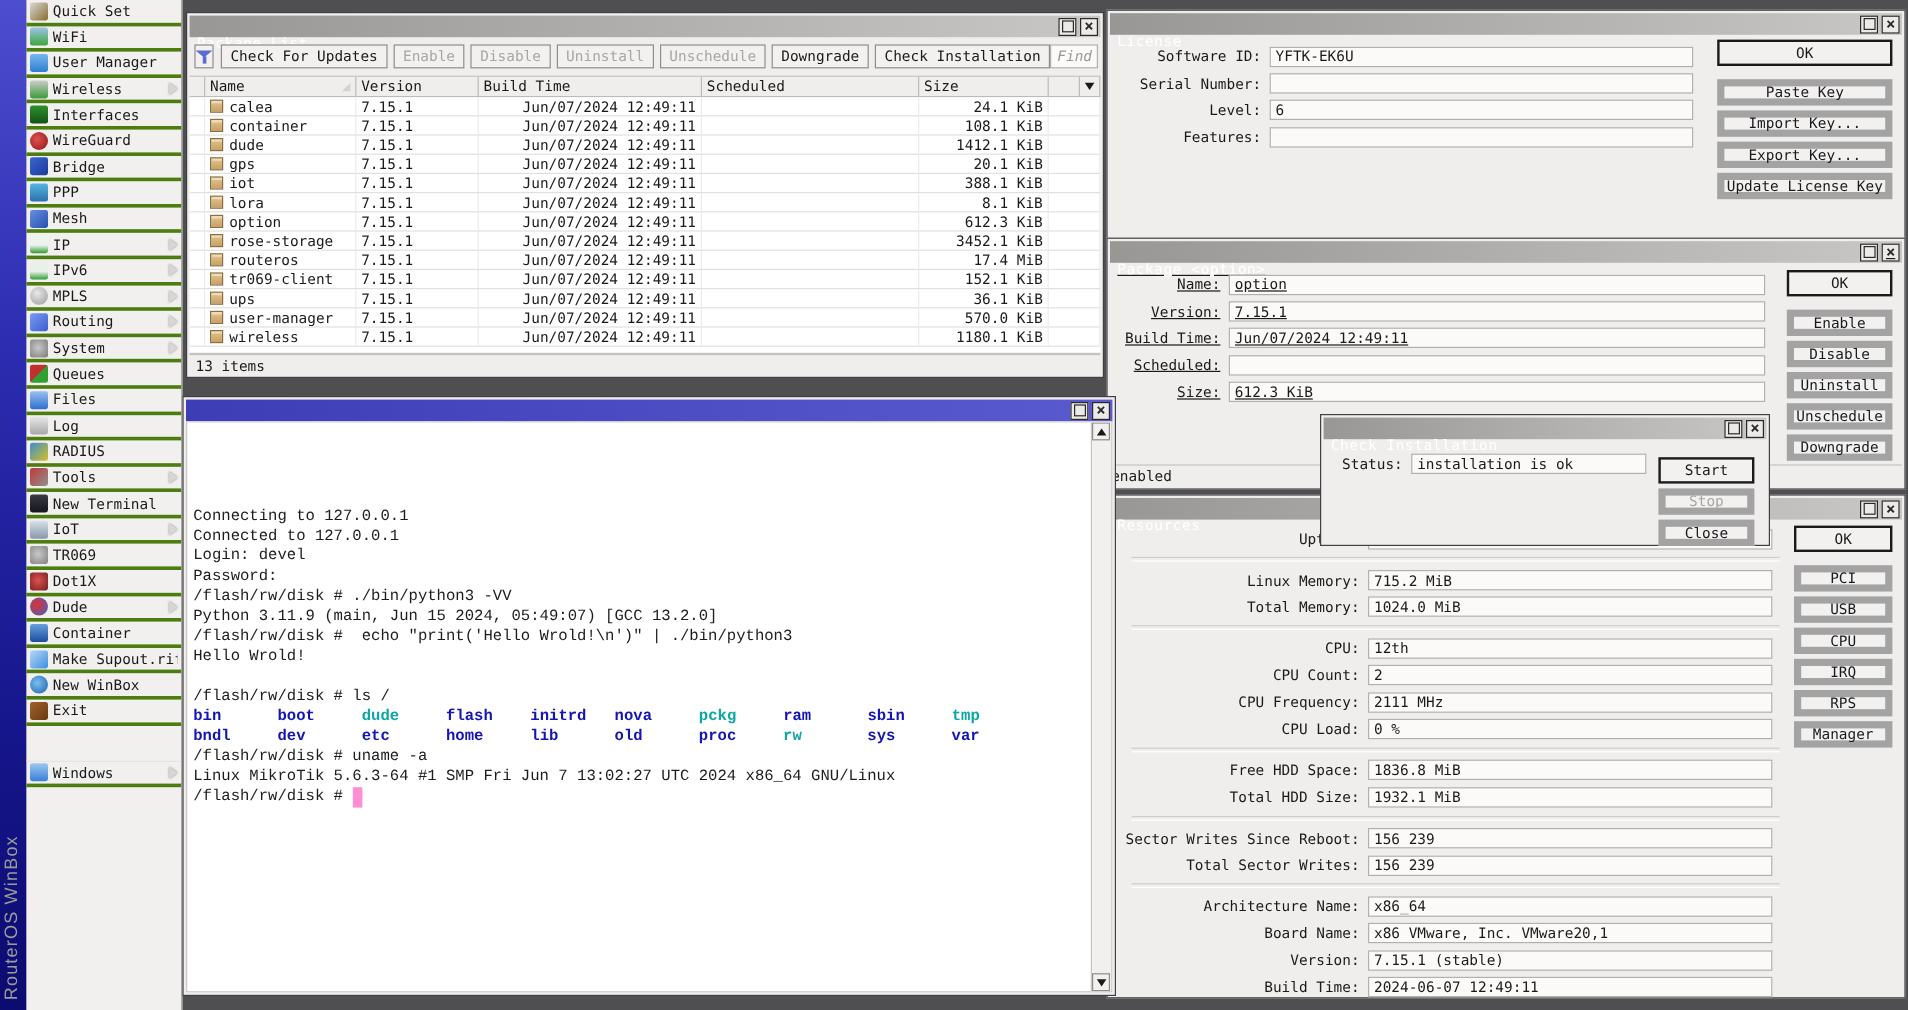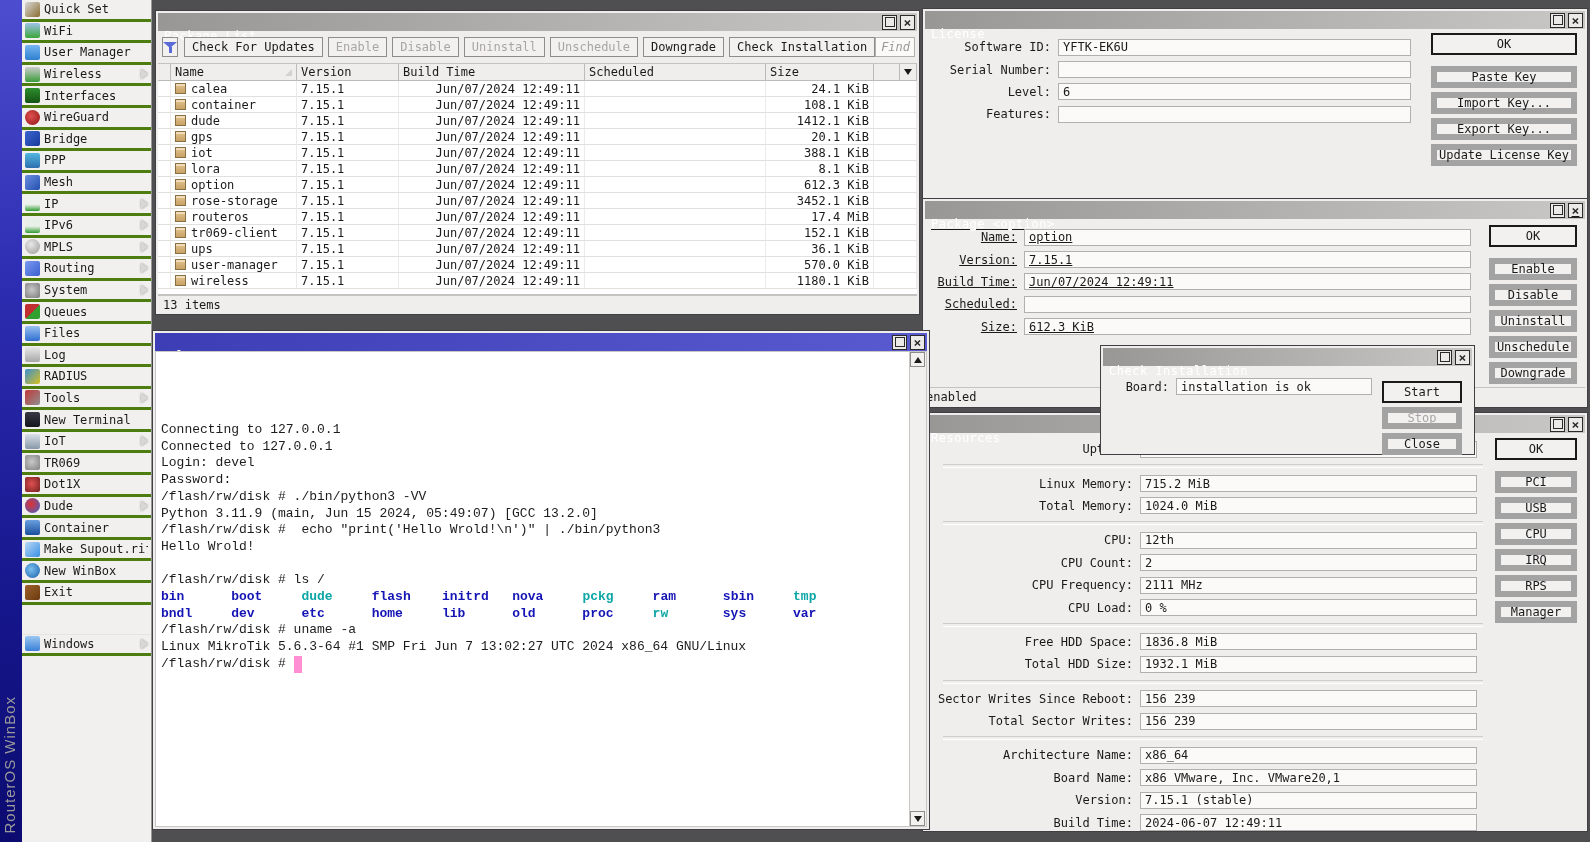--- a/index.html
+++ b/index.html
@@ -705,21 +705,21 @@
   <div class="window chk" data-name="check-installation-window">
     <div class="titlebar" data-name="check-installation-titlebar">
       <span class="tb-title" data-name="window-title">Check Installation</span>
       <span class="tb-btn" data-name="maximize-button">
           <span class="sq" data-name="maximize-icon"></span>
         </span>
       <span class="tb-btn" data-name="close-button">×</span>
     </div>
     <div class="win-content">
       <div class="chk-row">
-        <span class="flabel" data-name="status-label">Board:</span>
+        <span class="flabel" data-name="status-label">Status:</span>
         <input class="finput" data-name="status-field" readonly="" value="installation is ok" style="">
       </div>
       <div class="btn-col" data-name="check-installation-buttons">
           <div class="wbtn default" data-name="start-button">Start</div>
           <div class="wbtn disabled" data-name="stop-button">Stop</div>
           <div class="wbtn" data-name="close-button">Close</div>
         </div>
     </div>
   </div>
 

